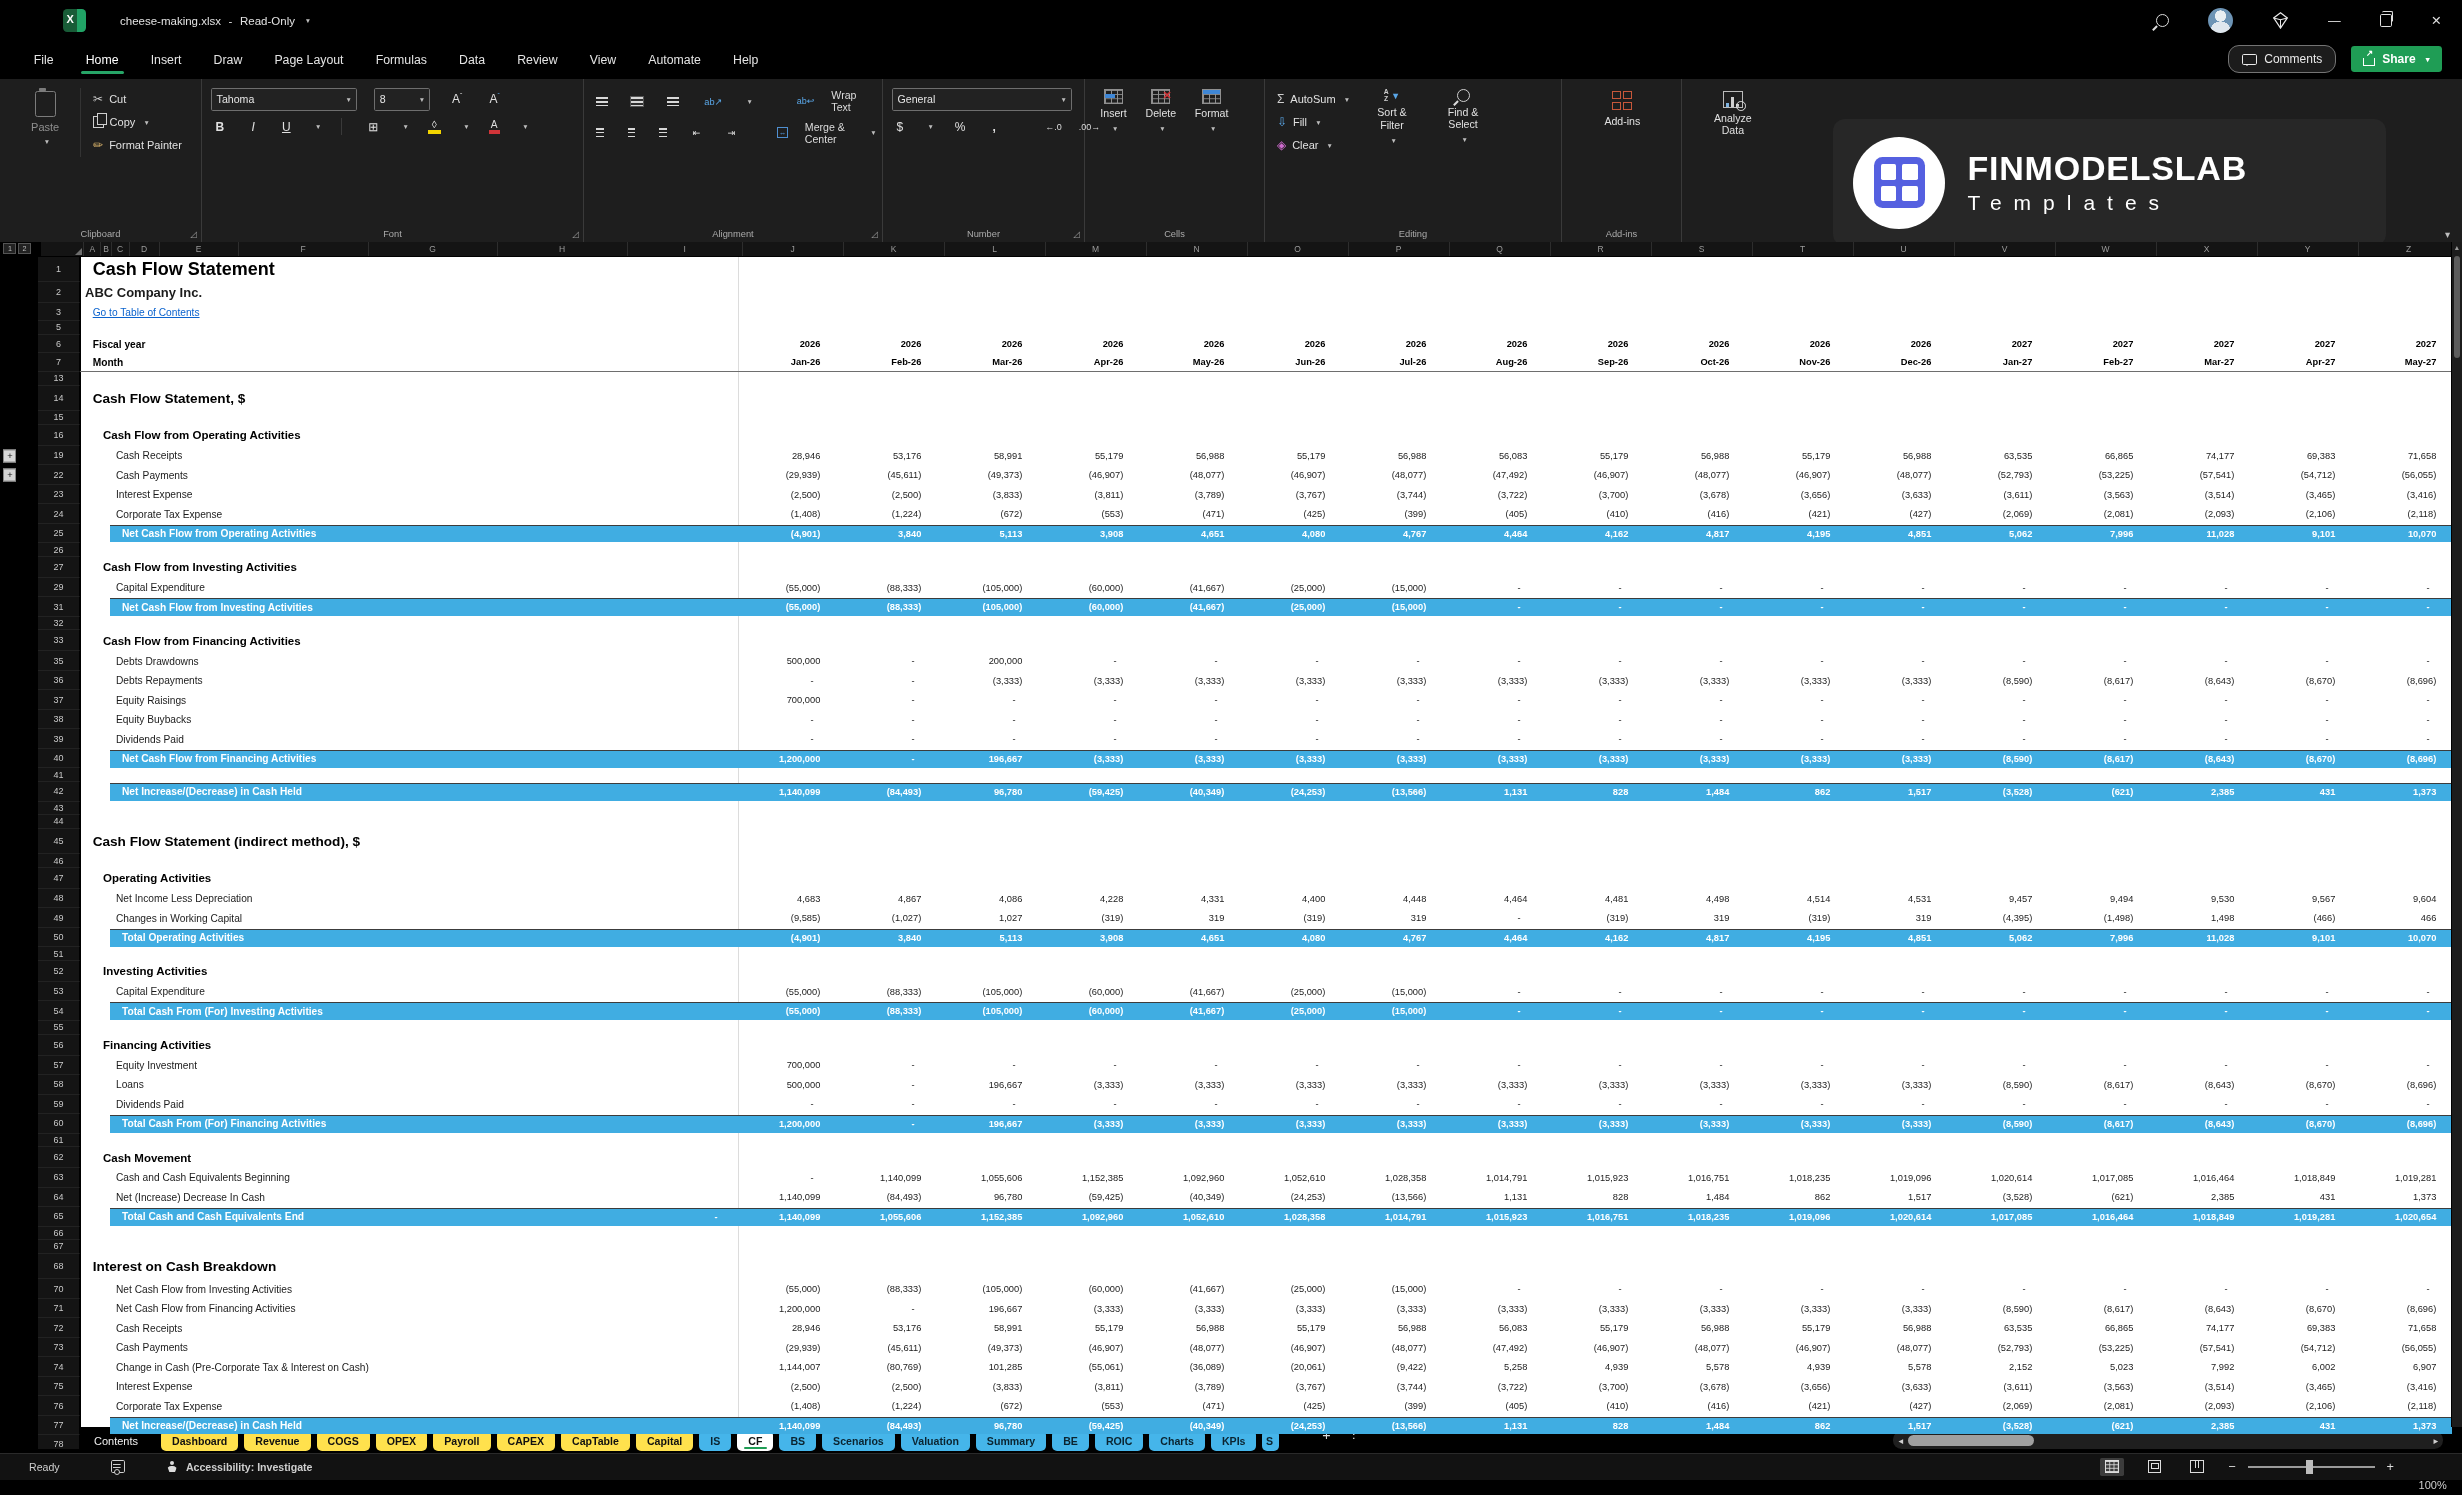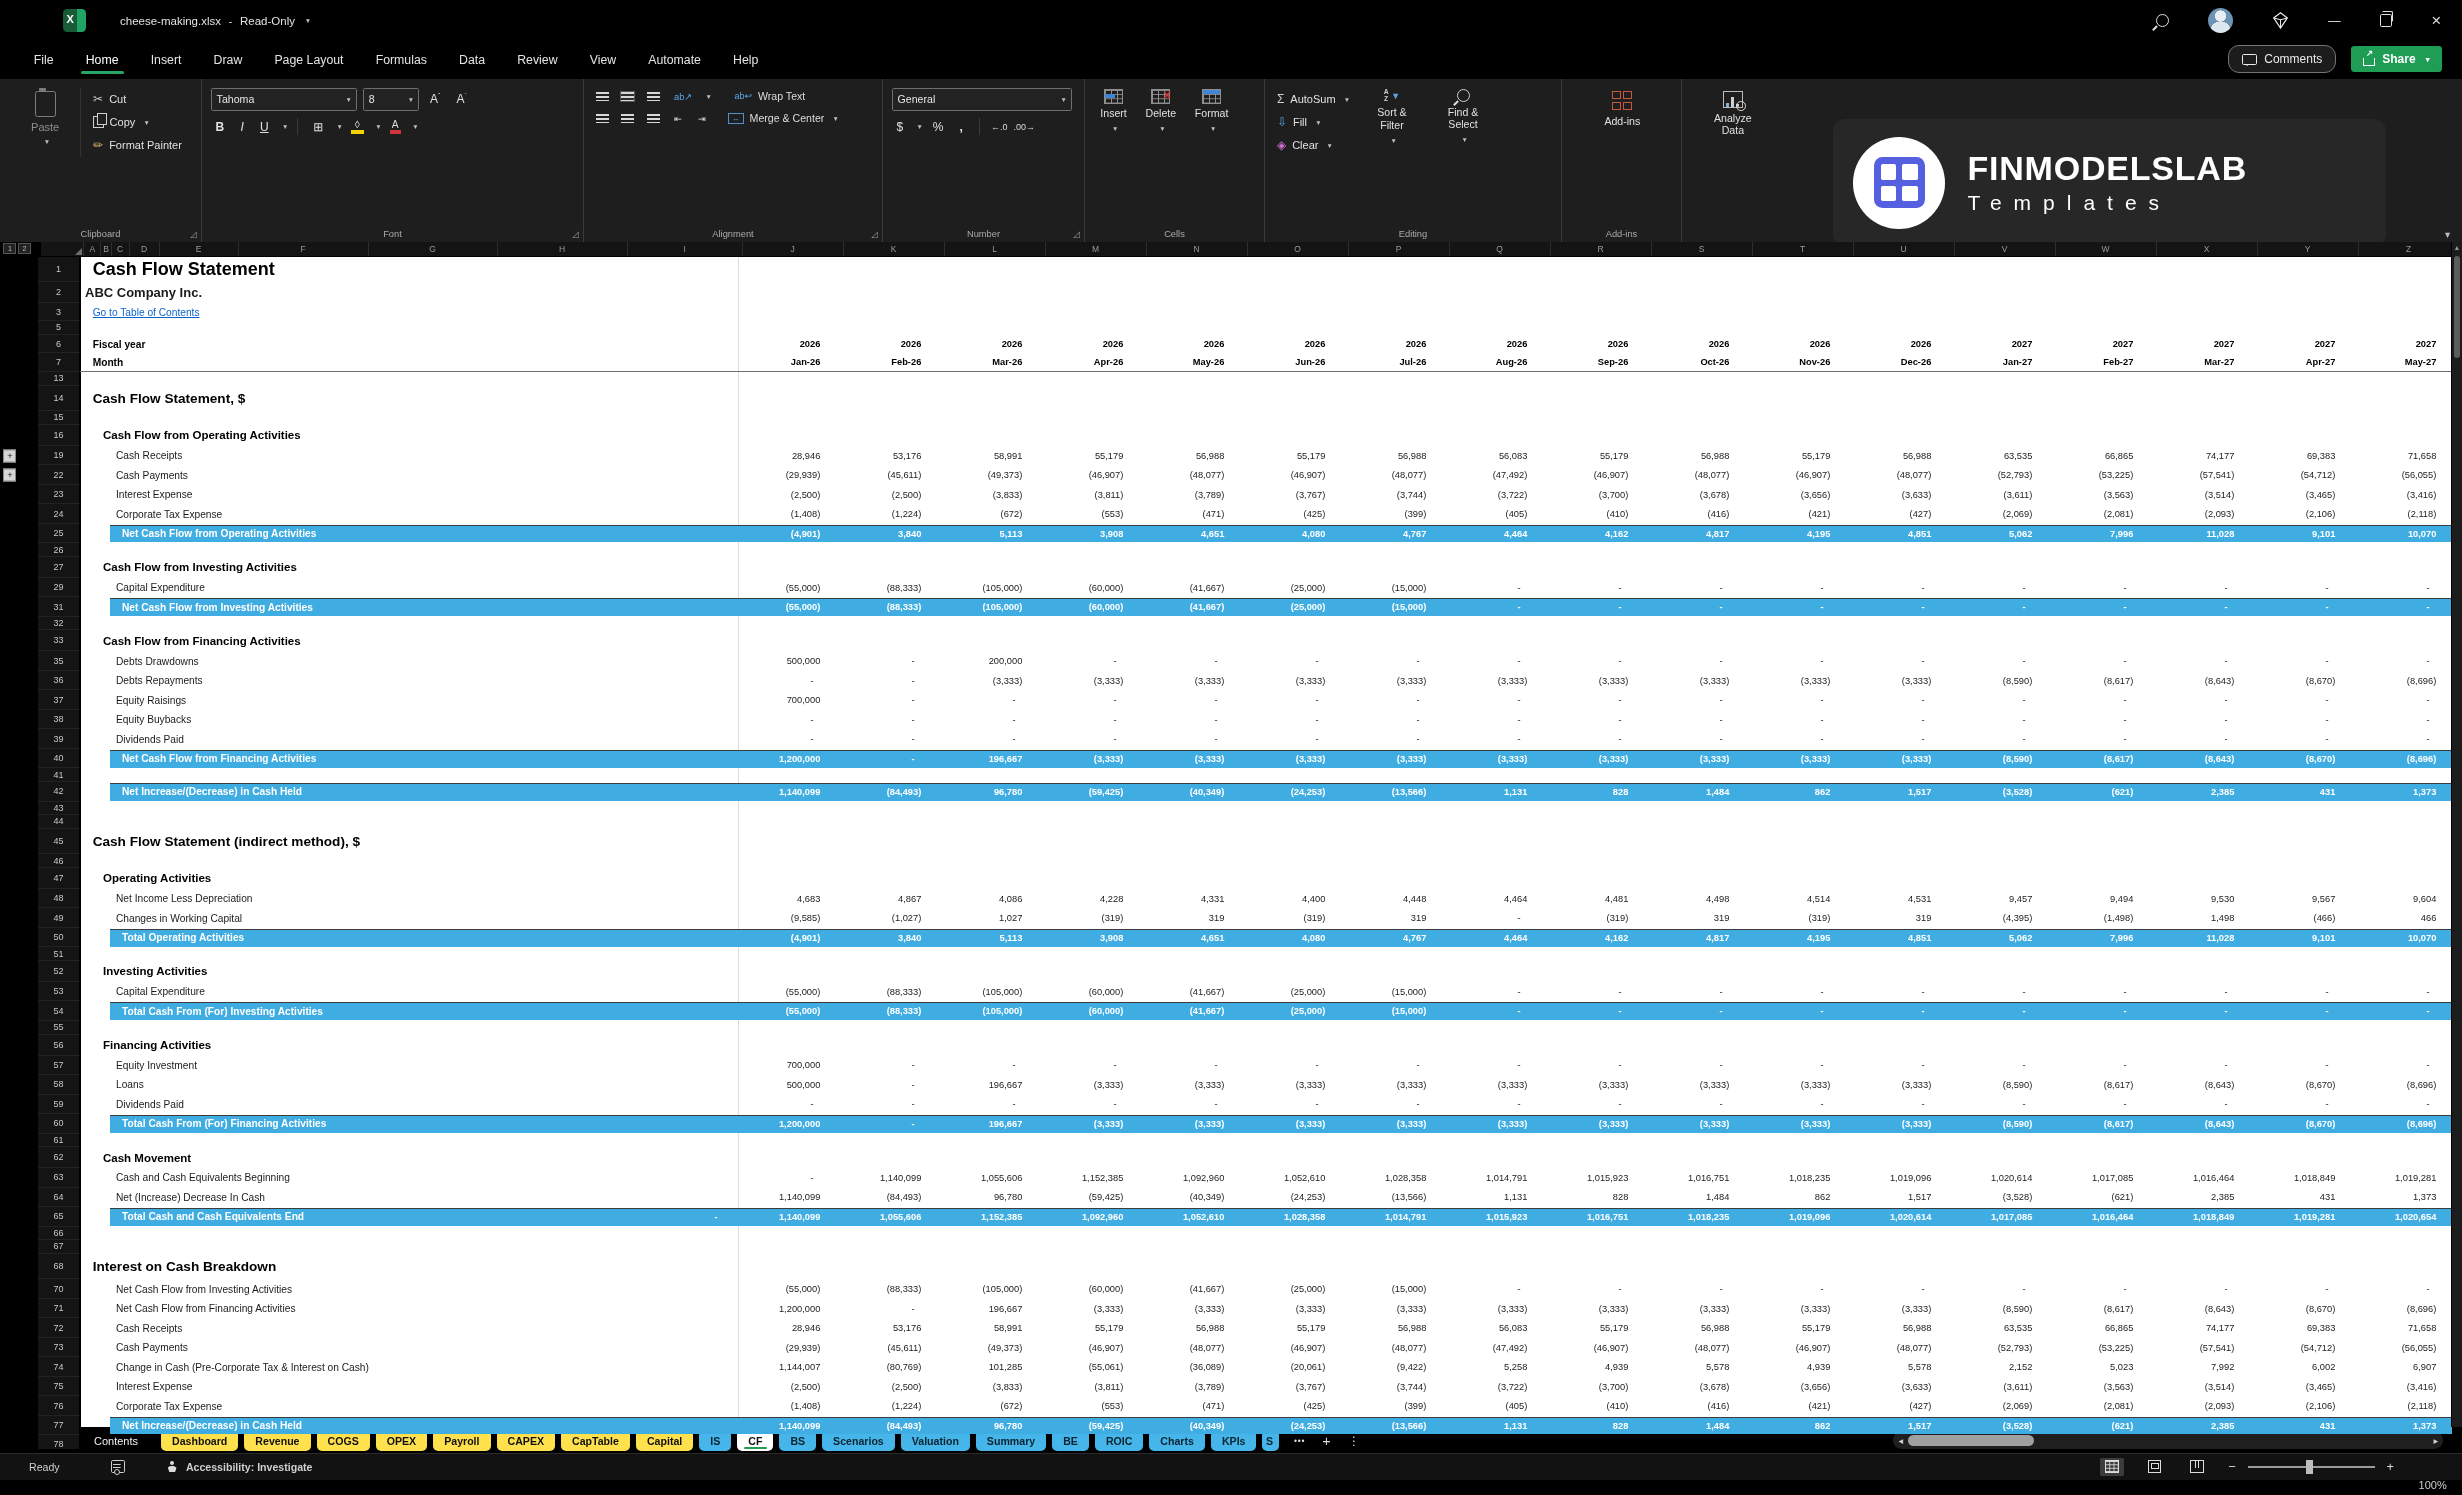--- a/index.html
+++ b/index.html
@@ -44,21 +44,21 @@
   .sbtn{display:flex;align-items:center;gap:6px;color:#e0e0e0;font-size:11px;height:23px;padding:0 3.4px;}
   .gly{font-size:12px;color:#cfcfcf;}
   .gold{color:#d8b26a;}
   .paste-btn{width:53px;display:flex;flex-direction:column;align-items:center;color:#8f8f8f;font-size:11px;gap:4.2px;padding-top:3.4px;}
   .i-clip{width:18.7px;height:24px;border:1.7px solid #7c7c7c;border-radius:2.5px;position:relative;}
   .i-clip:before{content:"";position:absolute;left:3.4px;top:-4.2px;width:6.8px;height:3.4px;background:#7c7c7c;border-radius:0.8px;}
   .i-copy{width:8.5px;height:10.2px;border:1.3px solid #cfcfcf;position:relative;display:inline-block;}
   .i-copy:before{content:"";position:absolute;left:2.5px;top:-4.2px;width:8.5px;height:10.2px;border:1.3px solid #cfcfcf;background:#1e1e1e;}
   .selbox{border:0.8px solid #6e6e6e;border-radius:1.7px;height:21px;display:flex;align-items:center;
           color:#e6e6e6;font-size:10.6px;padding:0 5.1px;justify-content:space-between;background:#222;}
-  .fontrow{display:flex;gap:6px;align-items:center;margin-bottom:7.6px;}
+  .fontrow{display:flex;gap:17px;align-items:center;margin-bottom:7.6px;}
   .fmt{color:#e0e0e0;font-size:12px;padding:1.7px 5.1px;}
   .fmt.b{font-weight:bold;} .fmt.i{font-style:italic;} .fmt.u{text-decoration:underline;}
   .colorbar{display:inline-flex;flex-direction:column;align-items:center;line-height:9.3px;padding:0.8px 3.4px;}
   .colorbar .cb-g{font-size:10.2px;color:#dcdcdc;}
   .cb-y{width:12.7px;height:3.4px;background:#f2d400;margin-top:0.8px;}
   .cb-r{width:11px;height:3.4px;background:#d13438;margin-top:0.8px;}
   .al{width:12.7px;height:9.3px;margin:0 3.4px;
       background:repeating-linear-gradient(to bottom,#d8d8d8 0 1.7px,transparent 1.7px 3.8px);}
   .mergebox{width:13.6px;height:9.3px;border:1.3px solid #4f8fd0;display:flex;align-items:center;justify-content:center;color:#4f8fd0;font-size:7.6px;}
   .cellgrid{width:17px;height:12.7px;border:0.8px solid #8f8f8f;position:relative;
@@ -124,21 +124,21 @@
   .row.total{height:19.5px;}
   .bar{position:absolute;left:110px;right:10.2px;top:0.8px;bottom:0.8px;background:#40ade2;border-top:0.8px solid #3c3c3c;z-index:0;}
   .row.total .lbl{padding-left:42px;font-weight:bold;color:#fff;}
   .row.total .cell{font-weight:bold;color:#fff;}
   .lead{position:absolute;right:20.4px;color:#fff;font-weight:bold;font-size:9.3px;}
   .row.filler{flex:1;} .row.filler .rhead{align-items:flex-start;padding-top:3.4px;border-bottom:none;}
   .vscroll{position:absolute;right:0;top:242px;width:10.2px;bottom:68px;background:#1c1c1c;border-left:0.8px solid #000;z-index:4;}
   .varrow{color:#999;font-size:6.8px;text-align:center;line-height:12px;}
   .vthumb{position:absolute;top:13.6px;left:1.7px;width:6.8px;height:102px;background:#5c5c5c;border-radius:3.4px;}
   
-  .tabbar{position:absolute;left:0;right:0;bottom:41px;height:27px;background:#000;display:flex;align-items:center;}
+  .tabbar{position:absolute;left:0;right:0;bottom:41px;height:27px;background:#000;display:flex;}
   .tnav{color:#cfcfcf;font-size:14.4px;margin:0 10.2px 0 0;}
   .tnav:first-child{margin-left:41px;}
   .stab{height:21px;display:flex;align-items:center;padding:0 11px;border-radius:5.1px;font-size:10.6px;font-weight:bold;margin-right:6px;flex:0 0 auto;}
   .stab.plain{background:transparent;color:#f0f0f0;font-weight:normal;font-size:11px;margin-right:12px;}
   .stab.yellow{background:#ffe14d;color:#111;}
   .stab.blue{background:#45b5ea;color:#0b2430;}
   .stab.active{background:#fff;color:#111;position:relative;}
   .stab.active:after{content:"";position:absolute;left:6.8px;right:6.8px;bottom:1.7px;height:2.5px;background:#1f9d55;border-radius:1.7px;}
   .stab.cut{width:10.2px;padding:0 3.4px;overflow:hidden;}
   .tmore{color:#dcdcdc;font-size:8.5px;margin:0 8.5px;letter-spacing:0.8px;}

